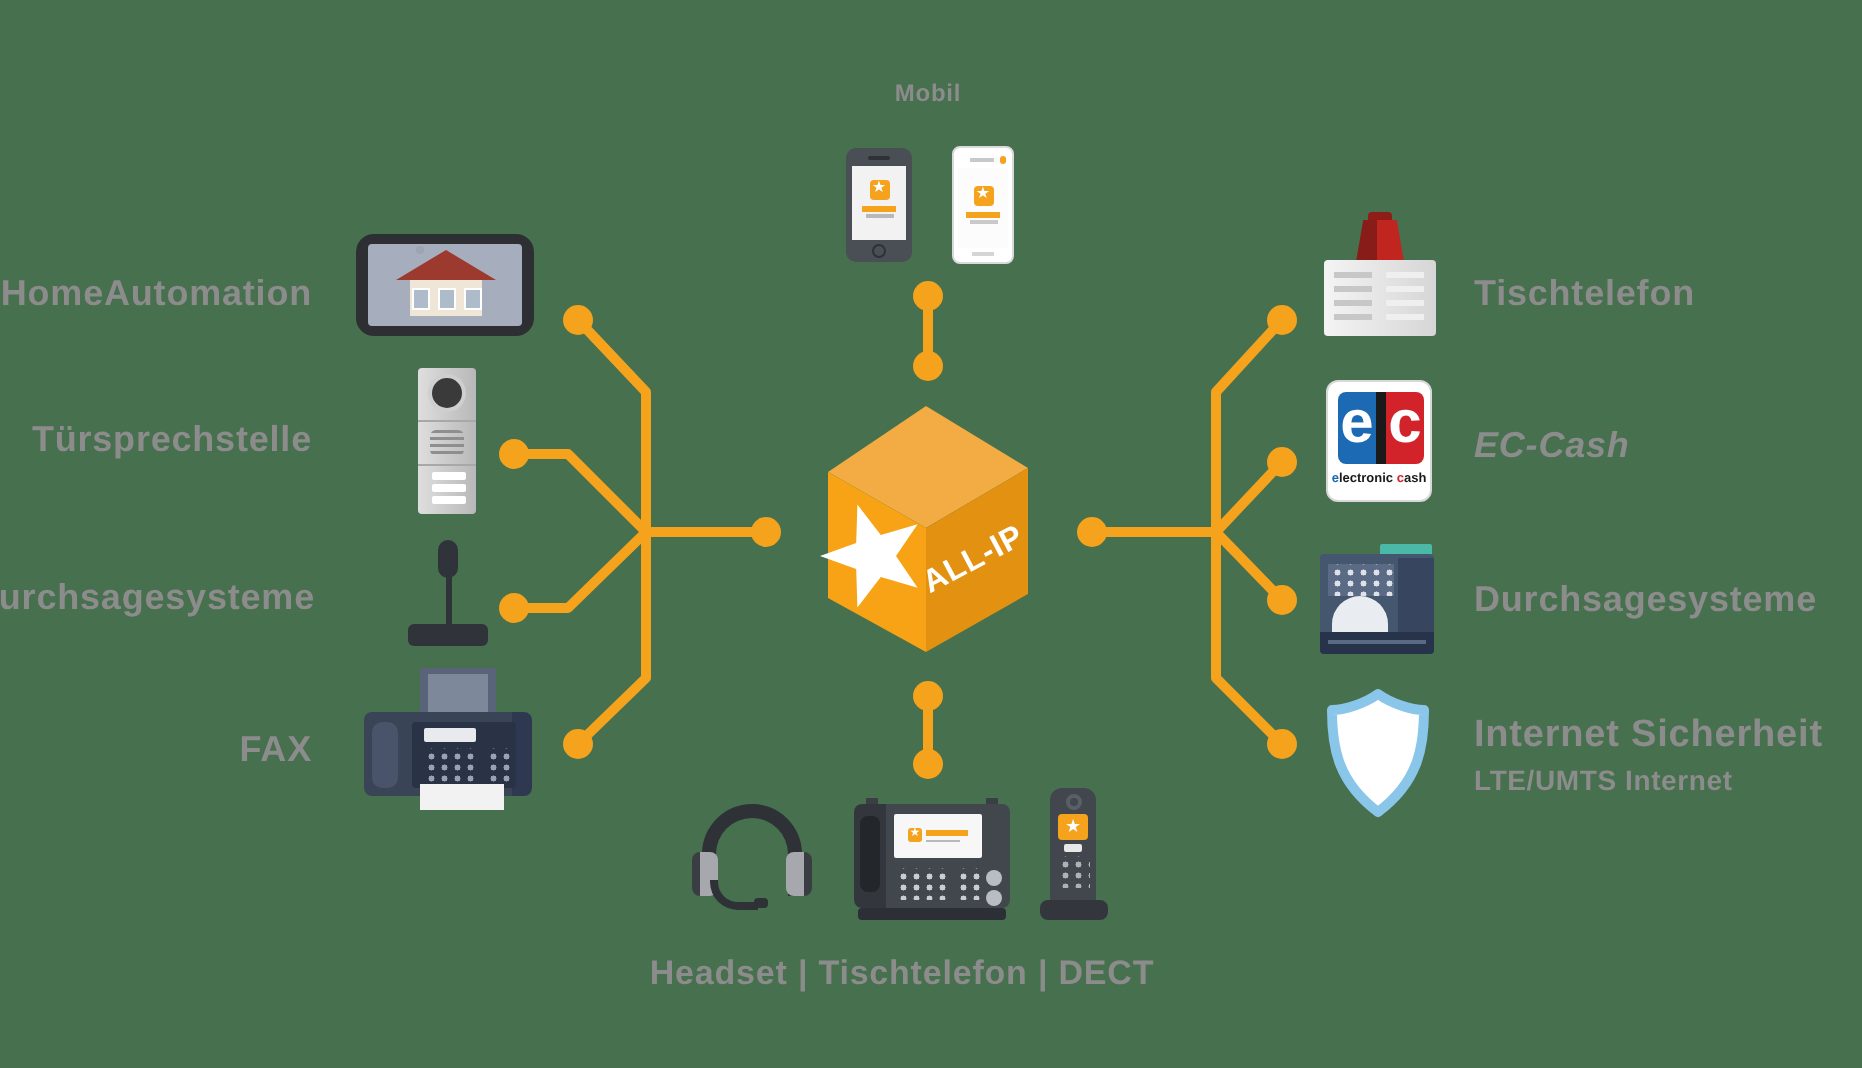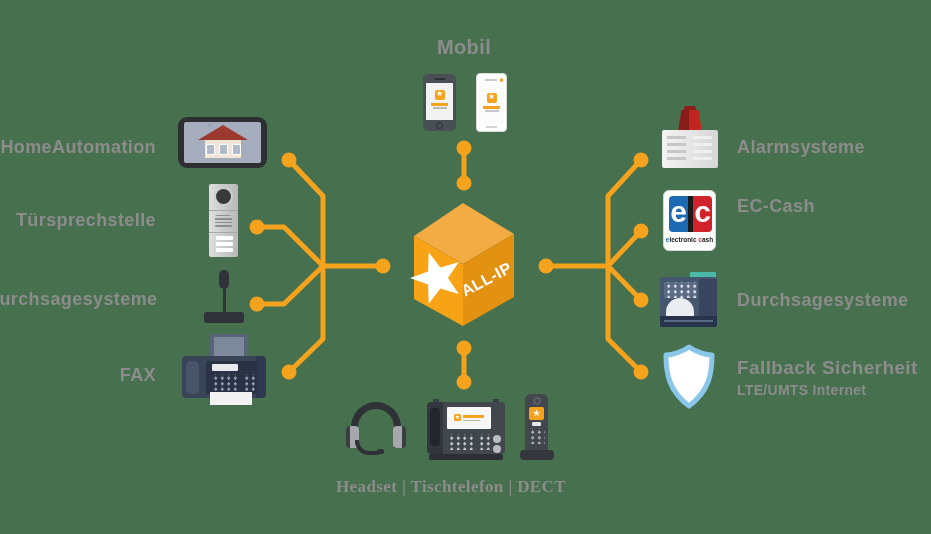--- a/index.html
+++ b/index.html
@@ -51,33 +51,33 @@
     </g>
     <g>
       <polygon points="463,203 514,234 463,264 414,236" fill="#F2AC43"></polygon>
       <polygon points="414,236 463,264 463,326 414,299" fill="#F7A315"></polygon>
       <polygon points="463,264 514,234 514,297 463,326" fill="#E29110"></polygon>
       <polygon fill="#FFFFFF" points="428.7,252.3 440.4,267.5 458.8,262.1 448,278 458.8,293.9 440.4,288.5 428.7,303.7 428.1,284.5 410,278 428.1,271.5"></polygon>
       <text x="489" y="284" transform="rotate(-28 489 284)" text-anchor="middle" fill="#FFFFFF" font-size="16" font-weight="bold" letter-spacing="0.5" font-family="Liberation Sans, sans-serif">ALL-IP</text>
     </g>
   </svg>
 
-  <div class="lbl lbl-center" style="left:404px;width:120px;top:47px;font-size:20px;">Mobil</div>
+  <div class="lbl lbl-center" style="left:404px;width:120px;top:47px;font-size:12px;">Mobil</div>
   <div class="lbl lbl-left" style="top:147px;">HomeAutomation</div>
   <div class="lbl lbl-left" style="top:220px;">Türsprechstelle</div>
   <div class="lbl lbl-left" style="top:299px;">Durchsagesysteme</div>
   <div class="lbl lbl-left" style="top:375px;">FAX</div>
-  <div class="lbl lbl-right" style="top:147px;">Alarmsysteme</div>
-  <div class="lbl lbl-right" style="top:206px;">EC-Cash</div>
+  <div class="lbl lbl-right" style="top:147px;">Tischtelefon</div>
+  <div class="lbl lbl-right" style="top:223px;font-style:italic;">EC-Cash</div>
   <div class="lbl lbl-right" style="top:300px;">Durchsagesysteme</div>
   <div class="abs" style="left:737px;top:357px;">
-    <div style="color:#8C8C8C;font-weight:bold;font-size:19px;letter-spacing:.4px;white-space:nowrap;">Fallback Sicherheit</div>
+    <div style="color:#8C8C8C;font-weight:bold;font-size:19px;letter-spacing:.4px;white-space:nowrap;">Internet Sicherheit</div>
     <div class="sub" style="color:#8C8C8C;font-weight:bold;letter-spacing:.3px;white-space:nowrap;">LTE/UMTS Internet</div>
   </div>
-  <div class="lbl lbl-center" style="left:271px;width:360px;top:487px;font-size:17px;font-family:Liberation Serif, serif;">Headset | Tischtelefon | DECT</div>
+  <div class="lbl lbl-center" style="left:271px;width:360px;top:487px;font-size:17px;">Headset | Tischtelefon | DECT</div>
 
   <div class="abs" style="left:423px;top:74px;width:33px;height:57px;background:#4A4E55;border-radius:5px;">
     <div class="abs" style="left:11px;top:4px;width:11px;height:2px;background:#2E3136;border-radius:1px;"></div>
     <div class="abs" style="left:3px;top:9px;width:27px;height:37px;background:#F2F2F3;">
       <div class="abs" style="left:8.5px;top:7px;width:10px;height:10px;background:#F5A21D;border-radius:2px;">
         <span class="star" style="font-size:8px;">★</span>
         </div>
       <div class="abs" style="left:5px;top:20px;width:17px;height:2.5px;background:#F5A21D;"></div>
       <div class="abs" style="left:6.5px;top:24px;width:14px;height:1.5px;background:#B9B9B9;"></div>
     </div>

